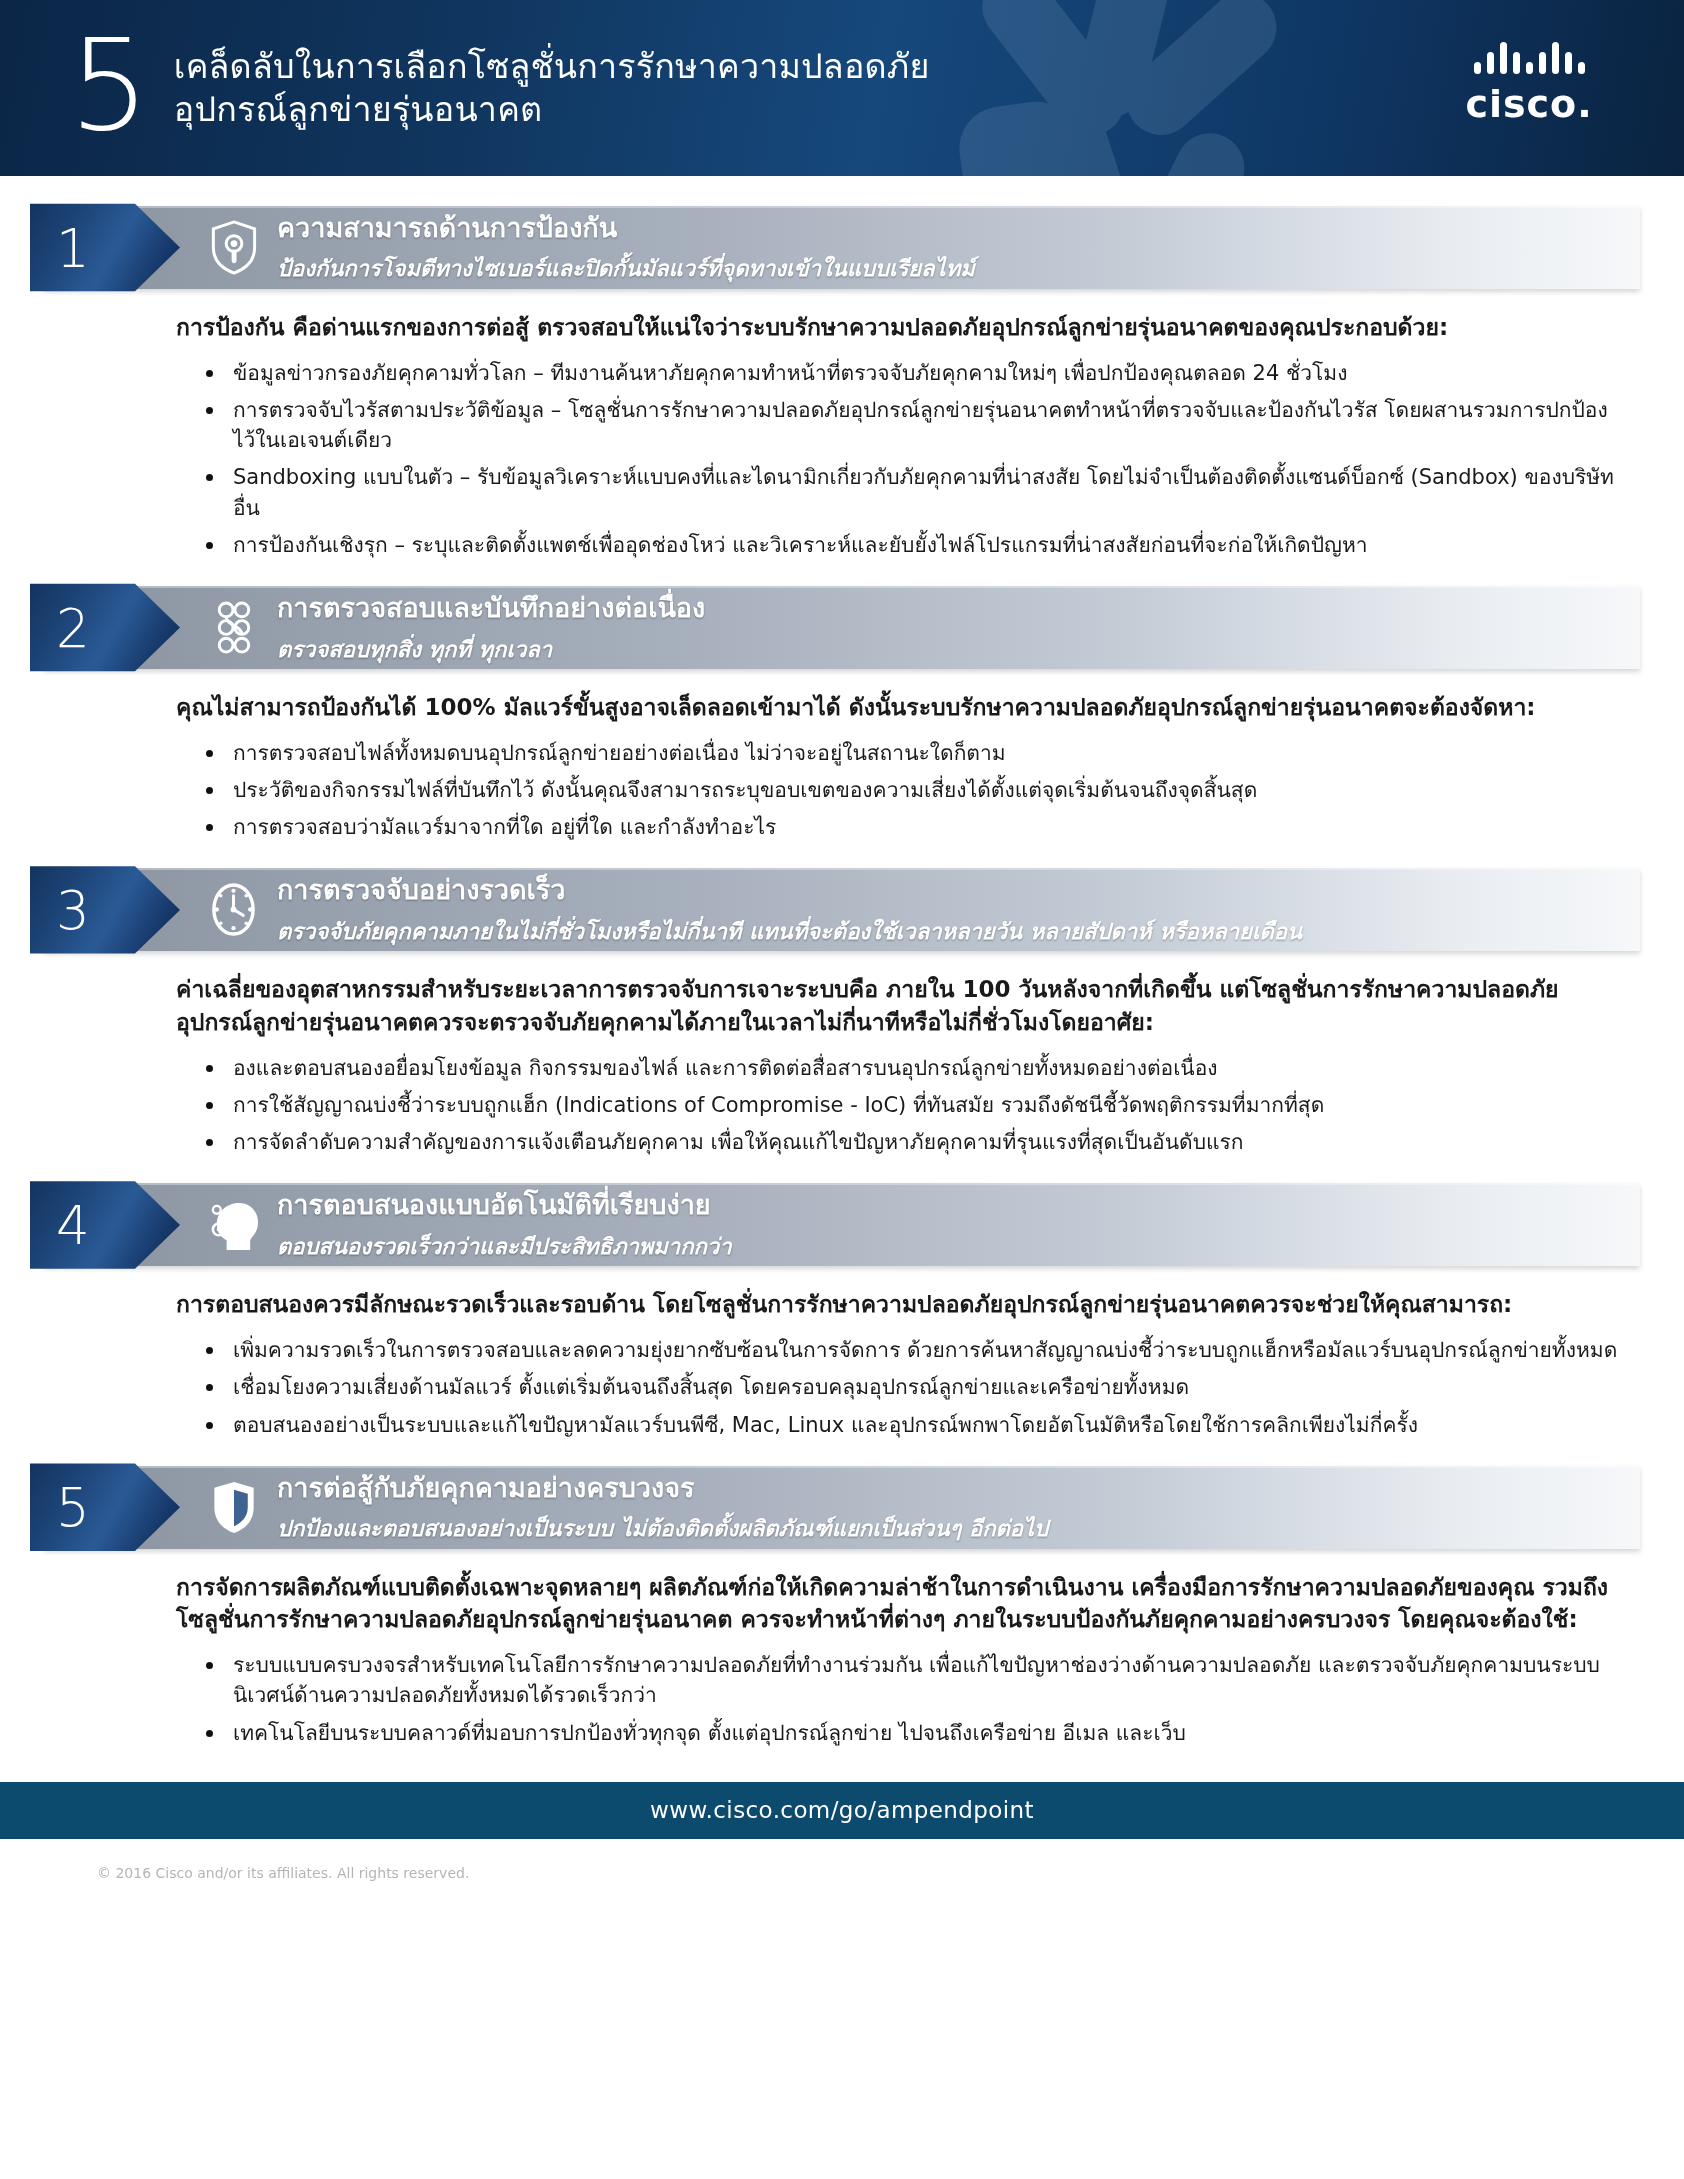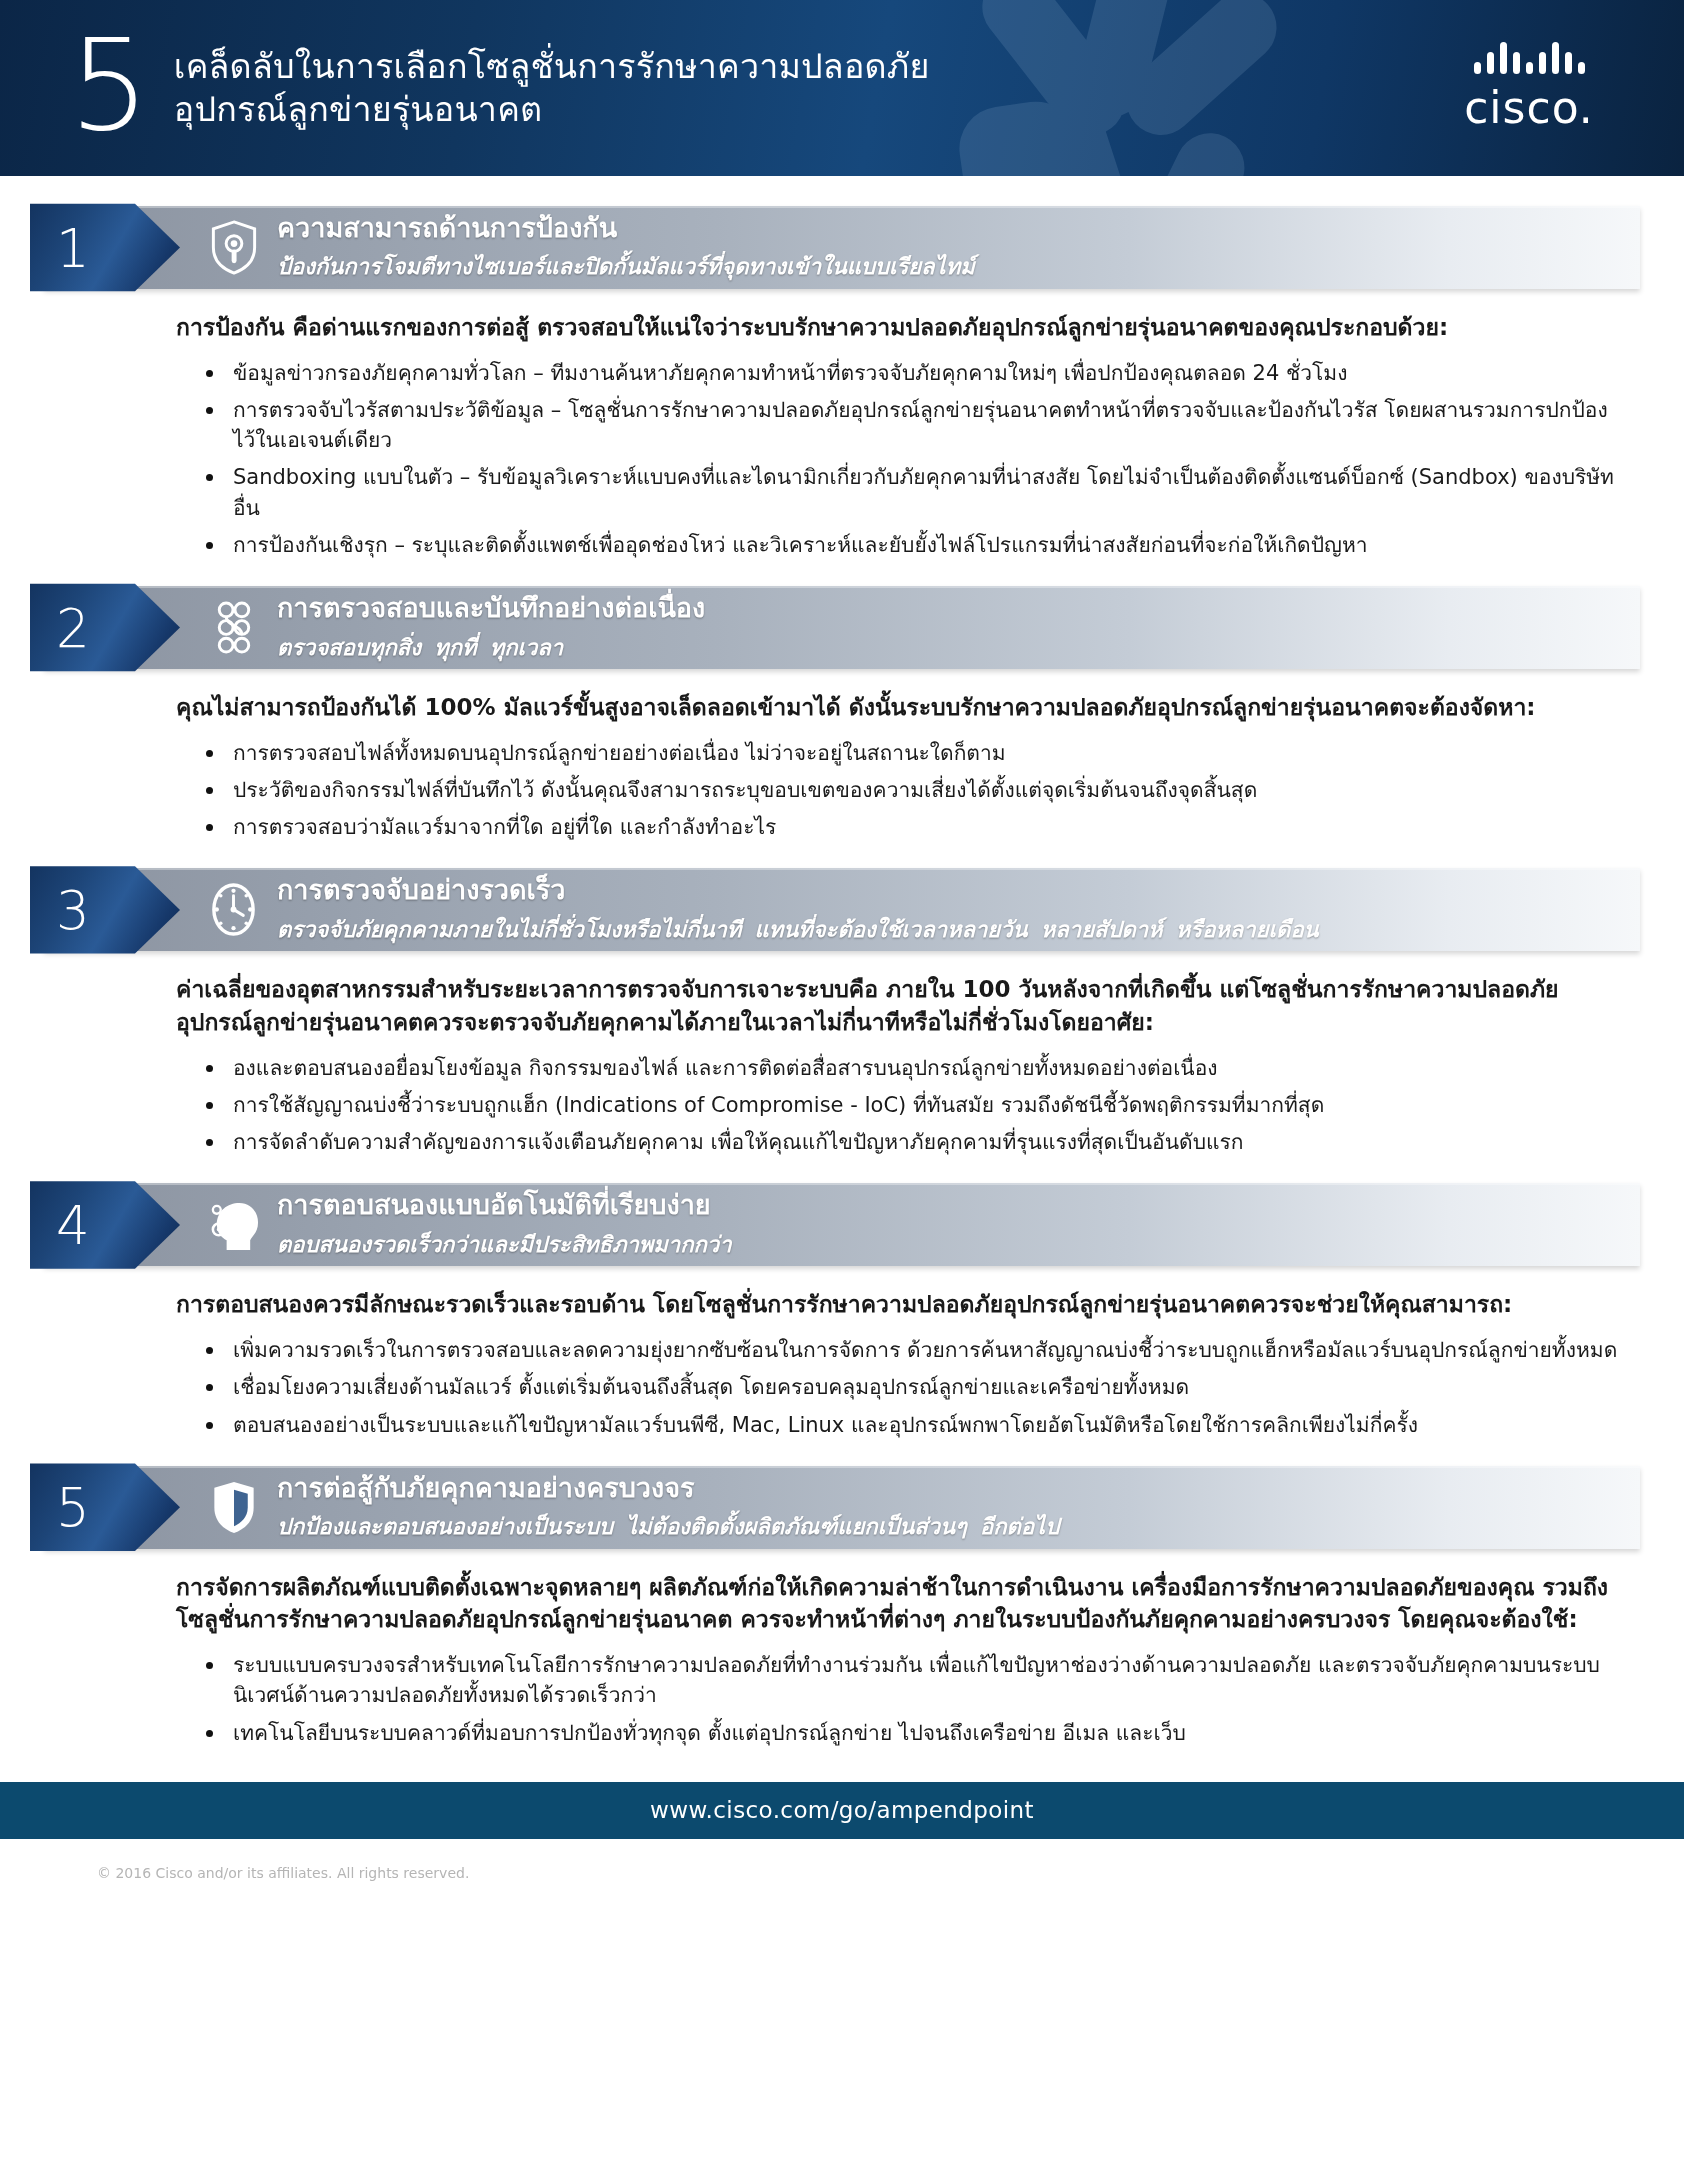--- a/index.html
+++ b/index.html
@@ -89,22 +89,22 @@
   }
   .cisco-bars i {
     display: block;
     width: 7px;
     background: #ffffff;
     border-radius: 4px;
   }
   .cisco-word {
     margin-top: 8px;
     color: #ffffff;
-    font-size: 44px;
-    font-weight: normal;
+    font-size: 38px;
+    font-weight: bold;
     letter-spacing: 1px;
     font-family: "DejaVu Sans", "Liberation Sans", sans-serif;
   }
 
   
   .page-body {
     position: relative;
     padding: 0 0 0 0;
   }
 
@@ -184,21 +184,20 @@
     white-space: nowrap;
   }
   .sec-sub {
     font-size: 22px;
     font-style: italic;
     font-weight: bold;
     line-height: 1.25;
     margin-top: 11px;
     text-shadow: 0 1px 2px rgba(0,0,0,0.35);
     white-space: nowrap;
-    font-family: Liberation Mono, monospace;
   }
 
   .sec-content {
     padding: 22px 61px 0 176px;
     color: #1a1a1a;
   }
   .sec-lead {
     font-size: 23px;
     font-weight: bold;
     line-height: 1.42;

